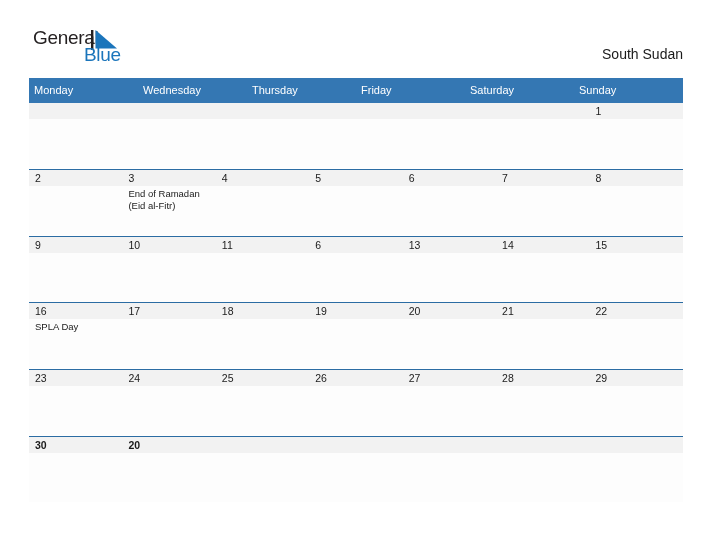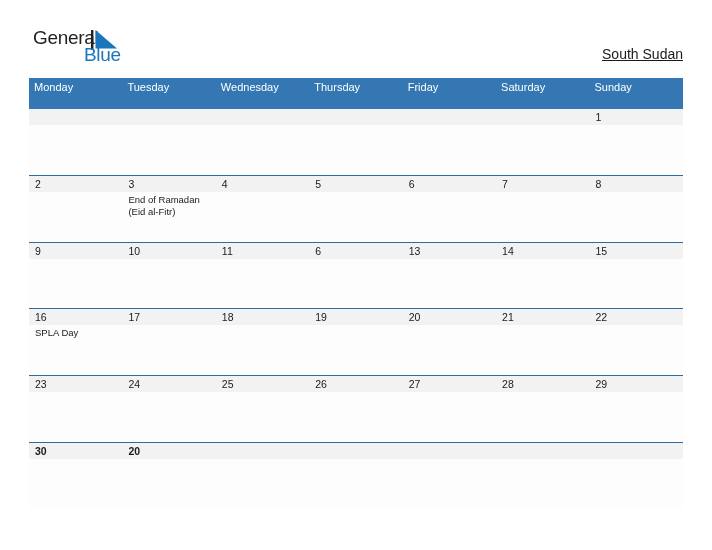--- a/index.html
+++ b/index.html
@@ -76,35 +76,35 @@
     margin: 0;
   }
 
   .cal-region {
     position: absolute;
     right: 29px;
     top: 46px;
     font-size: 14px;
     color: #1a1a1a;
     text-align: right;
-    text-decoration: underline;
   }
 
   
   .calendar {
     position: absolute;
     left: 29px;
     top: 78px;
     width: 654px;
   }
 
   .cal-head {
     display: flex;
     background: #3477b3;
-    height: 31px;
+    height: 25px;
+    align-items: center;
   }
   .cal-head .dow {
     flex: 1 1 0;
     color: #ffffff;
     font-size: 11px;
     line-height: 19px;
     padding-left: 5px;
     box-sizing: border-box;
     white-space: nowrap;
   }
@@ -174,21 +174,20 @@
 
 
     <div class="cal-region">South Sudan</div>
 
   </div>
 
   <div class="calendar">
 
     <div class="cal-head">
       <div class="dow">Monday</div>
-      <div class="dow">Tuesday</div>
       <div class="dow">Wednesday</div>
       <div class="dow">Thursday</div>
       <div class="dow">Friday</div>
       <div class="dow">Saturday</div>
       <div class="dow">Sunday</div>
     </div>
 
     <div id="weeks-container">
         <div class="week">
           <div class="week-numbers">

